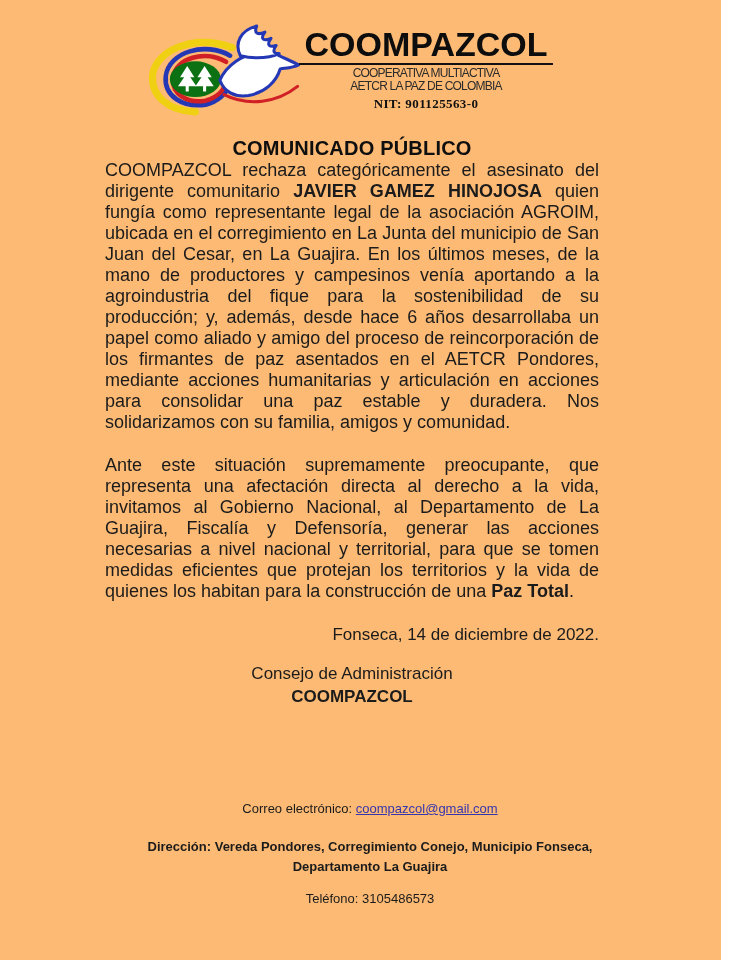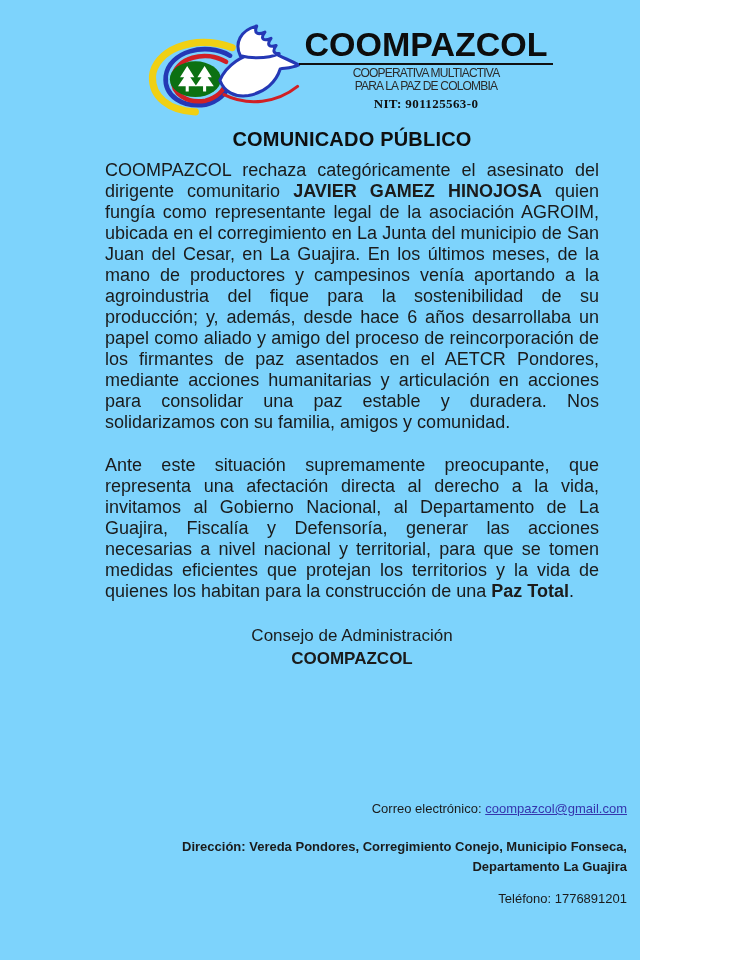--- a/index.html
+++ b/index.html
@@ -1,54 +1,54 @@
 <!DOCTYPE html>
 <html><head>
 <meta charset="utf-8">
 <style>
   html,body{margin:0;padding:0;background:#ffffff;}
   .page{
     position:relative;
-    width:640px;height:960px;
-    background:#7dd3fc;
+    width:721px;height:960px;
+    background:#fdba74;
     font-family:"Liberation Sans", sans-serif;
     color:#1b1b1b;
     overflow:hidden;
   }
   
   .logo{position:absolute;left:142px;top:23px;width:164px;height:94px;}
   .header-text{position:absolute;left:299px;top:27px;width:254px;text-align:center;}
   .brand{
     font-size:34px;font-weight:bold;line-height:1;color:#0d0d0d;
     letter-spacing:0px;white-space:nowrap;
   }
   .brand-rule{border:none;border-top:2.5px solid #111;margin:2px 0 2px 0;}
   .subtitle{
     font-size:12px;line-height:1.08;color:#2b2b2b;
     letter-spacing:-0.8px;white-space:nowrap;
   }
   .nit{font-size:13px;font-weight:bold;margin-top:3px;letter-spacing:0.4px;color:#111;font-family:Liberation Serif, serif;}
   
   .doc-title{
-    position:absolute;left:105px;top:128px;width:494px;
+    position:absolute;left:105px;top:137px;width:494px;
     text-align:center;font-size:20px;font-weight:bold;color:#0f0f0f;
     letter-spacing:0.2px;
   }
   .content{position:absolute;left:105px;top:160px;width:494px;}
   .para{
     margin:0 0 22px 0;font-size:18px;line-height:21px;
     text-align:justify;color:#1b1b1b;
   }
   .dateline{margin:23px 0 0 0;font-size:17px;text-align:right;color:#1b1b1b;}
   .signature{margin-top:17px;text-align:center;font-size:17px;line-height:23px;}
   .signature .sig-org{font-weight:bold;}
   
   .footer{
     position:absolute;left:113px;top:801px;width:514px;
-    text-align:right;font-size:13px;color:#1b1b1b;
+    text-align:center;font-size:13px;color:#1b1b1b;
   }
   .footer .addr{margin-top:21px;line-height:1.55;font-weight:bold;}
   .footer .phone{margin-top:14px;}
   .email-link{text-decoration:underline;cursor:pointer;}
 </style>
 </head>
 <body>
 
 <div class="page">
 
@@ -68,34 +68,35 @@
 
     <path fill="#ffffff" stroke="#2438b5" stroke-width="3" stroke-linejoin="round" d="M 76,56 C 82,42 98,30 118,28 C 124,27 130,29 134,32 C 140,35 146,37 153,41 C 147,44 141,44 135,45 C 131,58 120,68 104,71 C 90,73 80,67 76,56 Z"></path>
 
     <path fill="#ffffff" stroke="#2438b5" stroke-width="3" stroke-linejoin="round" d="M 96,32 C 90,20 96,7 112,3 C 109,10 113,12 120,9 C 115,16 119,18 126,15 C 121,22 125,24 131,22 C 127,28 129,30 134,30 C 128,33 120,34 112,34 C 106,34 100,33 96,32 Z"></path>
   </svg>
 
   <div class="header-text">
     <div class="brand">COOMPAZCOL</div>
     <hr class="brand-rule">
     <div class="subtitle">COOPERATIVA MULTIACTIVA</div>
-    <div class="subtitle">PARA LA PAZ DE COLOMBIA</div>
+    <div class="subtitle">AETCR LA PAZ DE COLOMBIA</div>
     <div class="nit">NIT: 901125563-0</div>
   </div>
 
   <div class="doc-title">COMUNICADO PÚBLICO</div>
 
   <div class="content">
     <p class="para"><span>COOMPAZCOL rechaza categóricamente el asesinato del dirigente comunitario </span><strong>JAVIER GAMEZ HINOJOSA</strong><span> quien fungía como representante legal de la asociación AGROIM, ubicada en el corregimiento en La Junta del municipio de San Juan del Cesar, en La Guajira. En los últimos meses, de la mano de productores y campesinos venía aportando a la agroindustria del fique para la sostenibilidad de su producción; y, además, desde hace 6 años desarrollaba un papel como aliado y amigo del proceso de reincorporación de los firmantes de paz asentados en el AETCR Pondores, mediante acciones humanitarias y articulación en acciones para consolidar una paz estable y duradera. Nos solidarizamos con su familia, amigos y comunidad.</span></p>
     <p class="para"><span>Ante este situación supremamente preocupante, que representa una afectación directa al derecho a la vida, invitamos al Gobierno Nacional, al Departamento de La Guajira, Fiscalía y Defensoría, generar las acciones necesarias a nivel nacional y territorial, para que se tomen medidas eficientes que protejan los territorios y la vida de quienes los habitan para la construcción de una </span><strong>Paz Total</strong><span>.</span></p>
+    <p class="dateline">Fonseca, 14 de diciembre de 2022.</p>
     <div class="signature">
       <div>Consejo de Administración</div>
       <div class="sig-org">COOMPAZCOL</div>
     </div>
   </div>
 
   <div class="footer">
     <div><span>Correo electrónico: </span><a class="email-link" href="#" style="color:#3535ad">coompazcol@gmail.com</a></div>
     <div class="addr">Dirección: Vereda Pondores, Corregimiento Conejo, Municipio Fonseca, Departamento La Guajira</div>
-    <div class="phone">Teléfono: 1776891201</div>
+    <div class="phone">Teléfono: 3105486573</div>
   </div>
 
 </div>
 
 </body></html>

